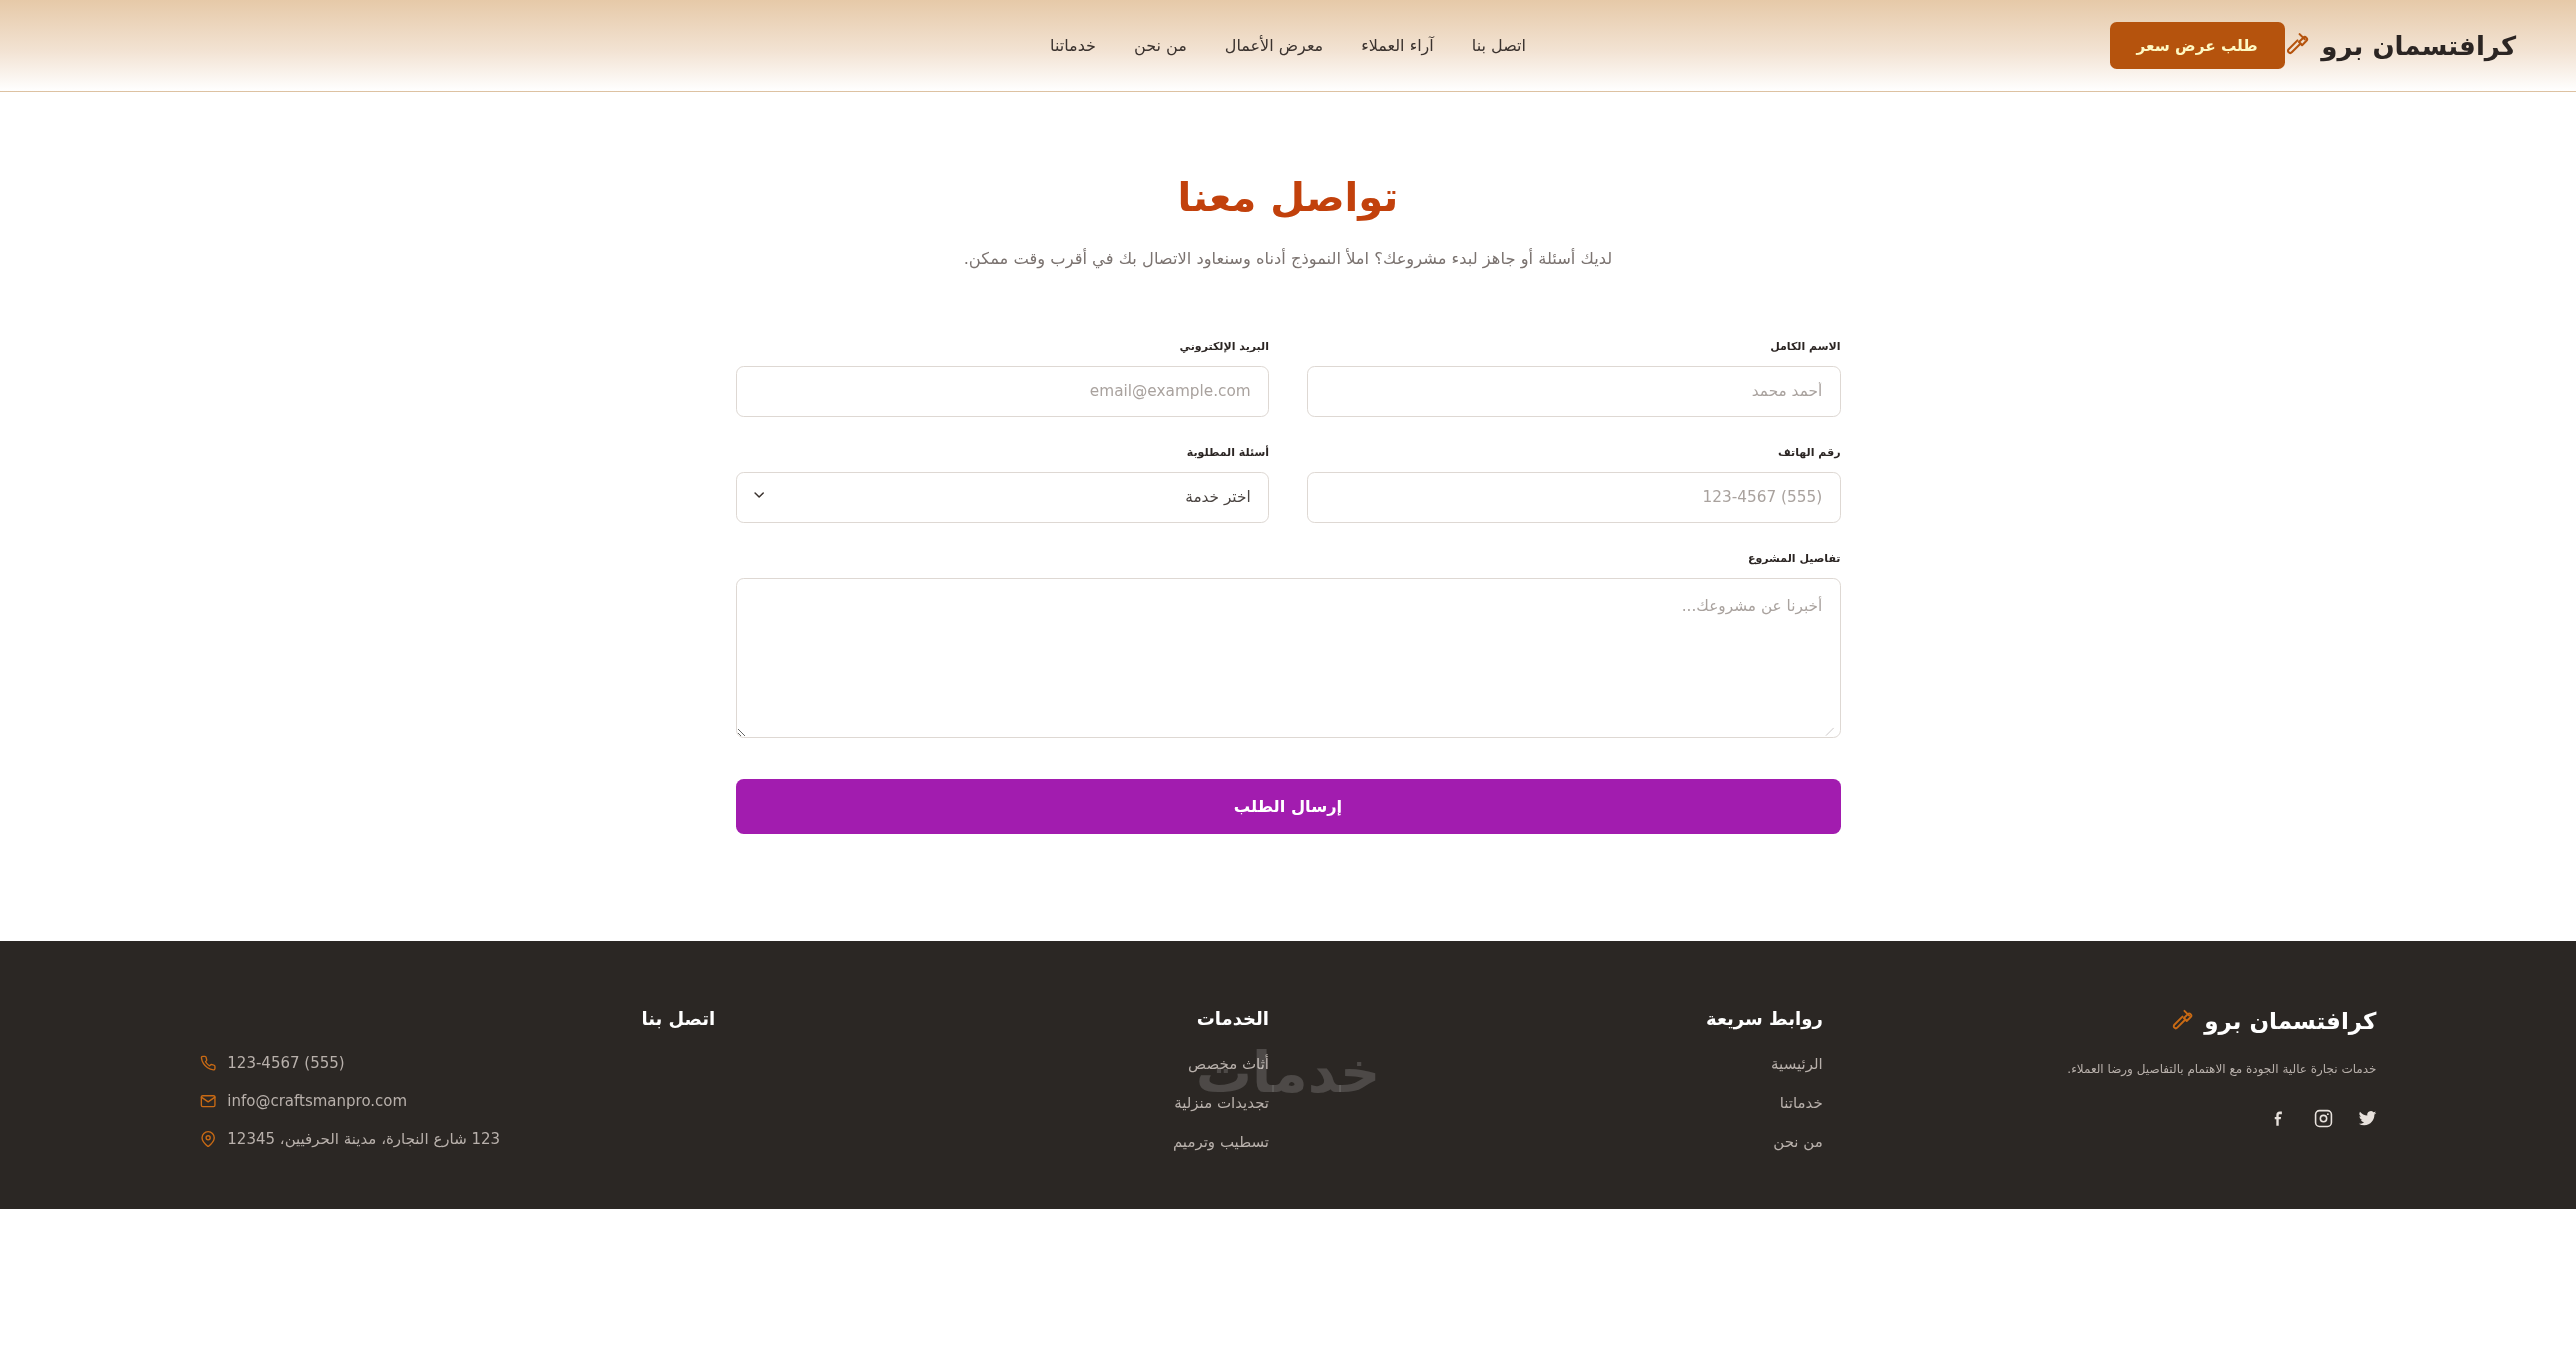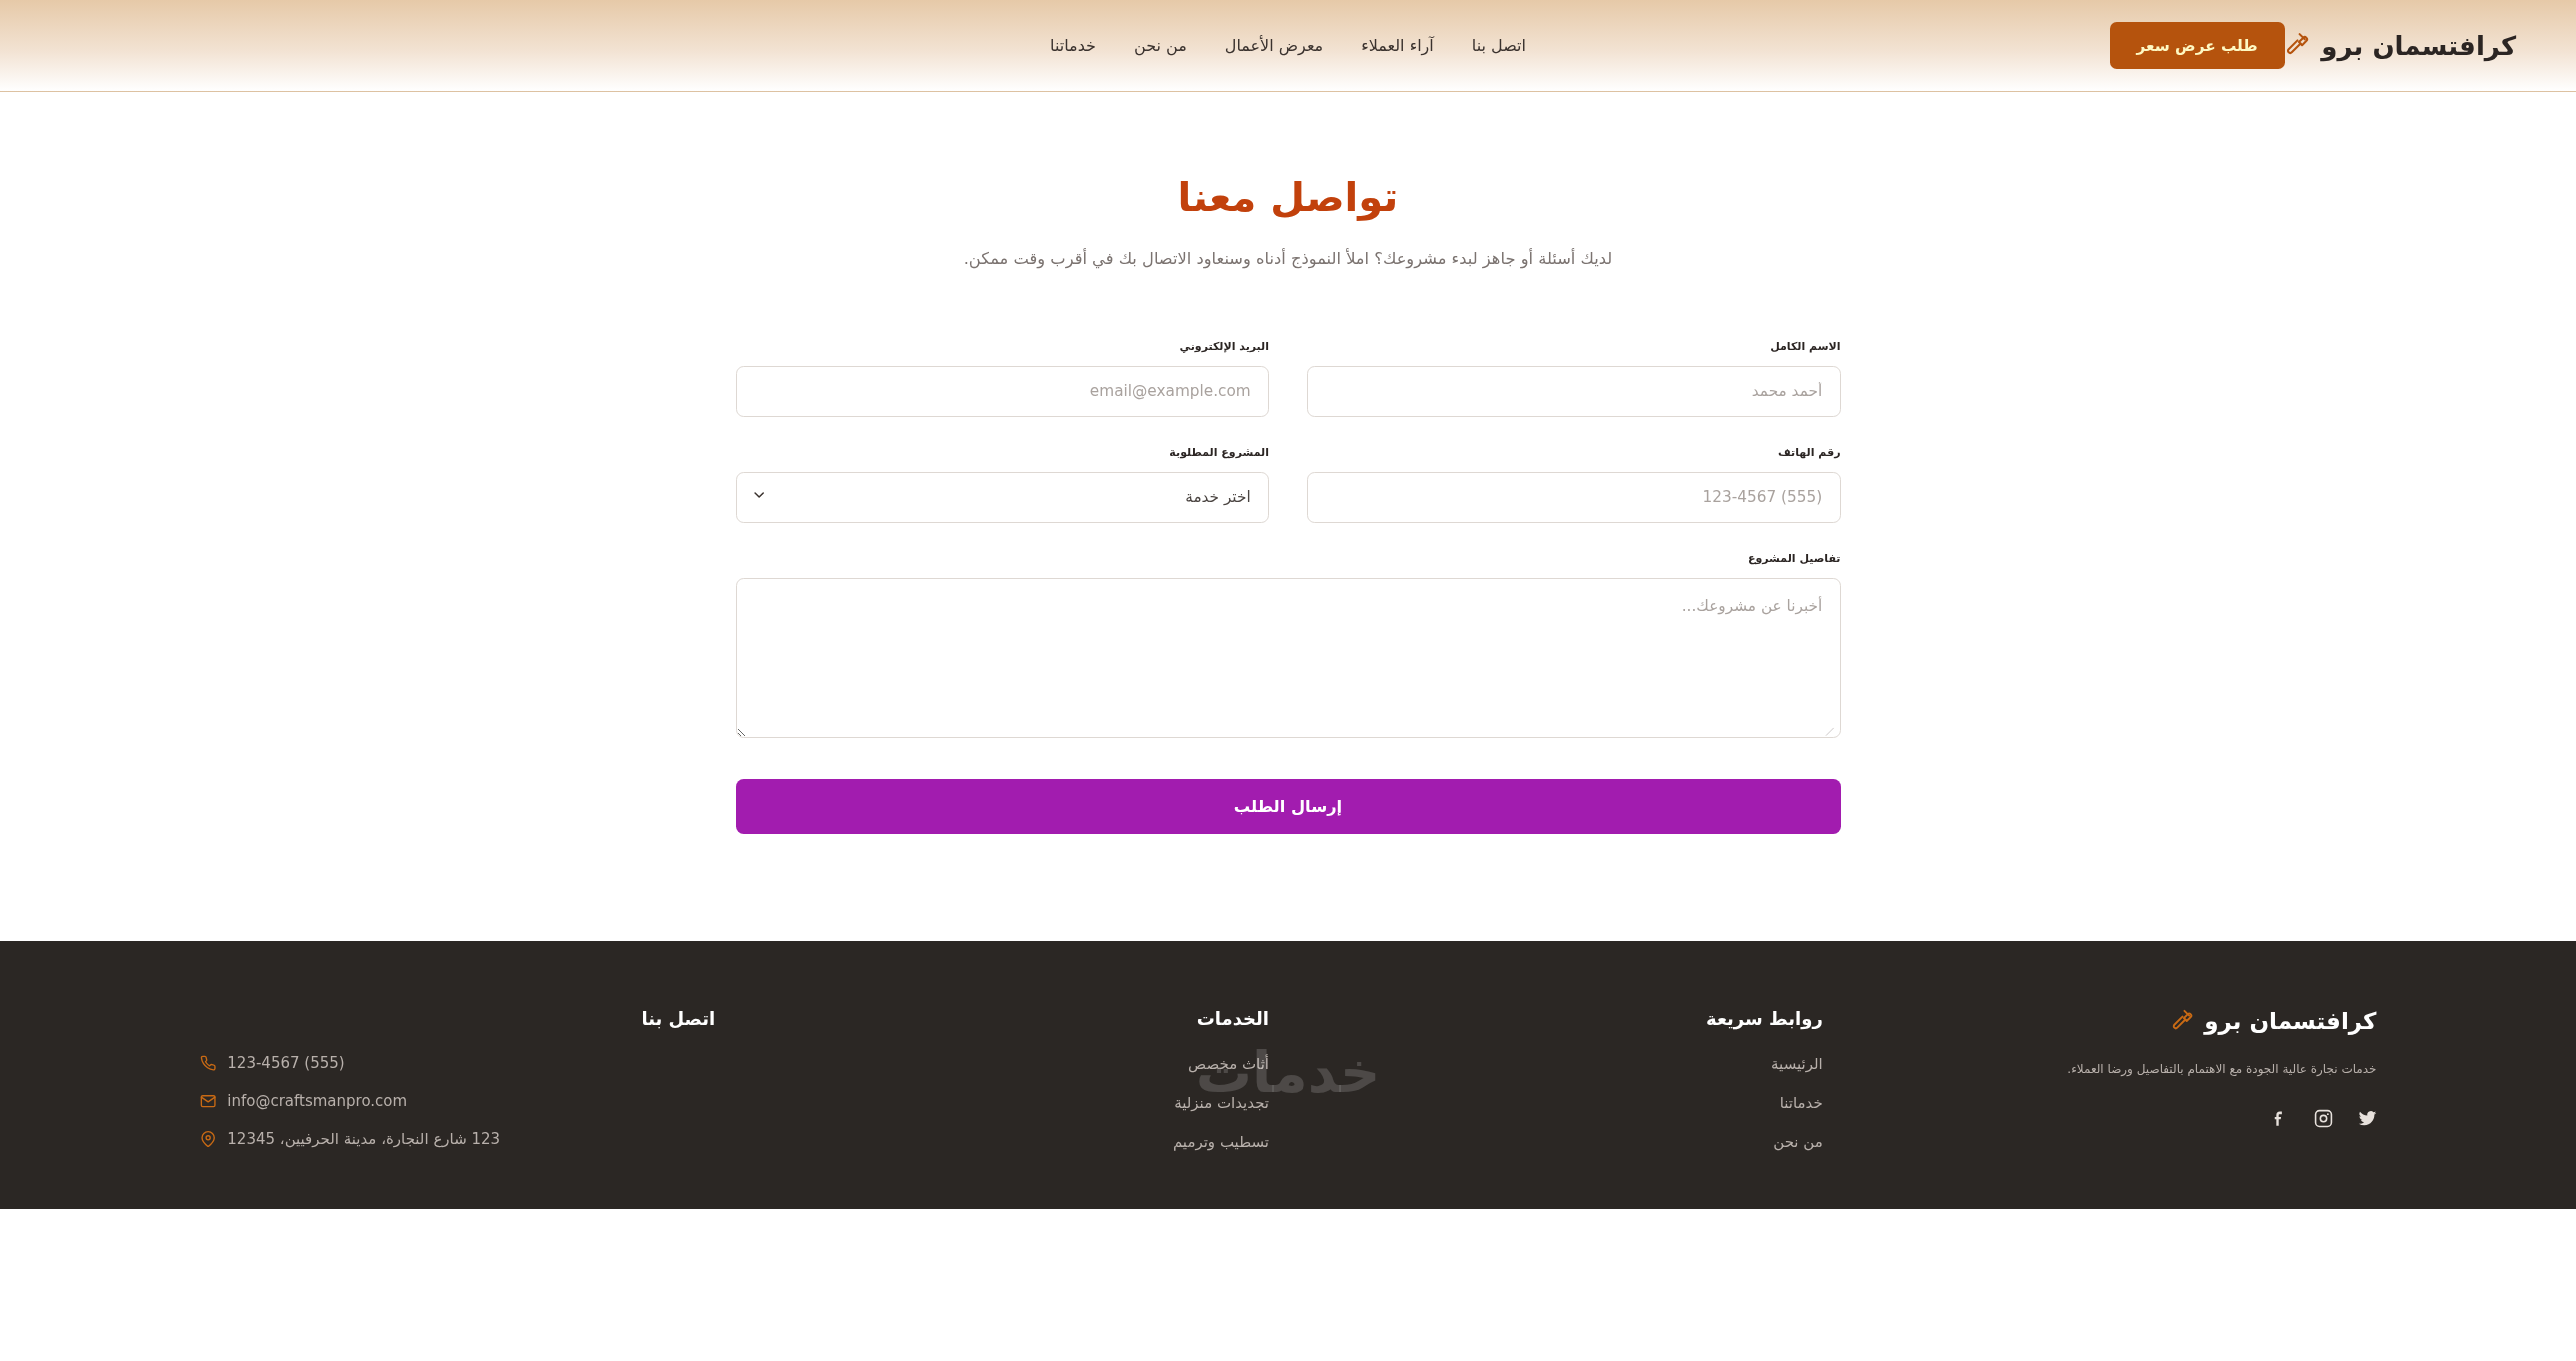--- a/index.html
+++ b/index.html
@@ -287,21 +287,21 @@
         <label>البريد الإلكتروني</label>
         <input class="input" type="text" placeholder="email@example.com" style="">
       </div>
 
       <div class="field">
         <label>رقم الهاتف</label>
         <input class="input" type="text" placeholder="(555) 123-4567" style="">
       </div>
 
       <div class="field">
-        <label>المشروع المطلوبة</label>
+        <label>أسئلة المطلوبة</label>
         <div class="select-wrap">
           <select class="select">
             <option>اختر خدمة</option>
           </select>
           <span class="select-caret">
             <svg width="16.3" height="16.3" viewBox="0 0 24 24" fill="none" stroke="#3a322e" stroke-width="2.2" stroke-linecap="round" stroke-linejoin="round">
                 <polyline points="6 9 12 15 18 9"></polyline>
               </svg>
           </span>
         </div>

